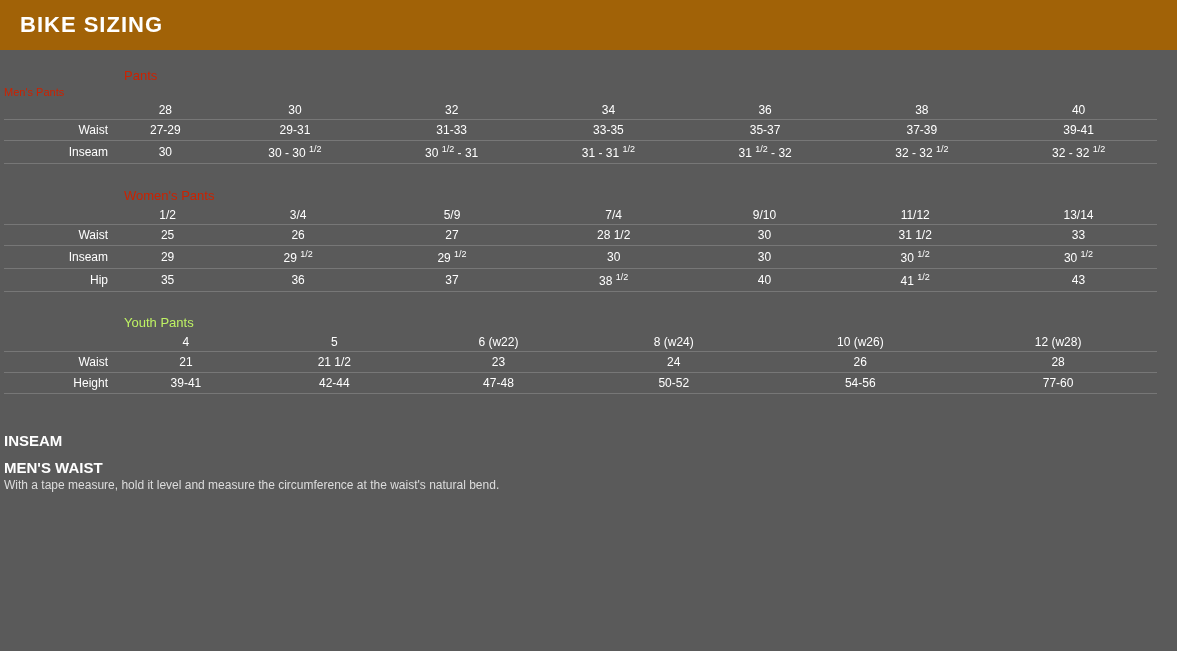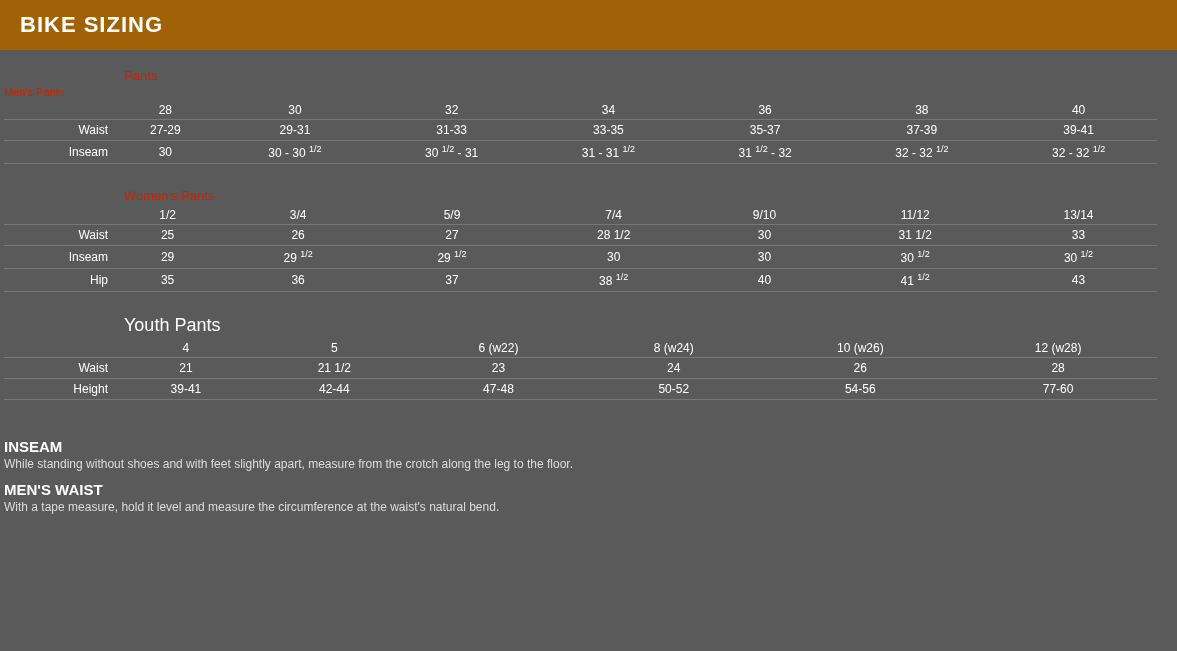--- a/index.html
+++ b/index.html
@@ -200,21 +200,21 @@
       </tr>
       <tr>
         <td colspan="8" style="border-top: 1px solid #777777; padding: 0; height:8px;"></td>
       </tr>
     </tbody>
       </table>
   </div>
 
   <div class="section-block" style="margin-top:8px;">
     <div style="margin-left: 120px; margin-bottom:2px;">
-      <span style="color:#ffffff; font-size:18px;">Youth Pants</span>
+      <span style="color:#bef264; font-size:13px;">Youth Pants</span>
     </div>
     <table class="sizing-table">
       <tbody>
           <tr class="size-header">
         <td class="row-label"></td>
         <td>4</td>
         <td class="col-divider">5</td>
         <td class="col-divider">6 (w22)</td>
         <td class="col-divider">8 (w24)</td>
         <td class="col-divider">10 (w26)</td>
@@ -241,21 +241,20 @@
       <tr>
         <td colspan="7" style="border-top: 1px solid #777777; padding: 0; height:8px;"></td>
       </tr>
     </tbody>
       </table>
   </div>
 
   <div class="bottom-section">
     <div style="margin-bottom:10px;">
       <div class="measure-title">INSEAM</div>
-      <div class="measure-desc">While standing without shoes and with feet slightly apart, measure from the crotch along the leg to the floor.</div>
     </div>
     <div>
       <div class="measure-title">MEN'S WAIST</div>
       <div class="measure-desc">With a tape measure, hold it level and measure the circumference at the waist's natural bend.</div>
     </div>
   </div>
 
 </div>
 
 </body></html>

